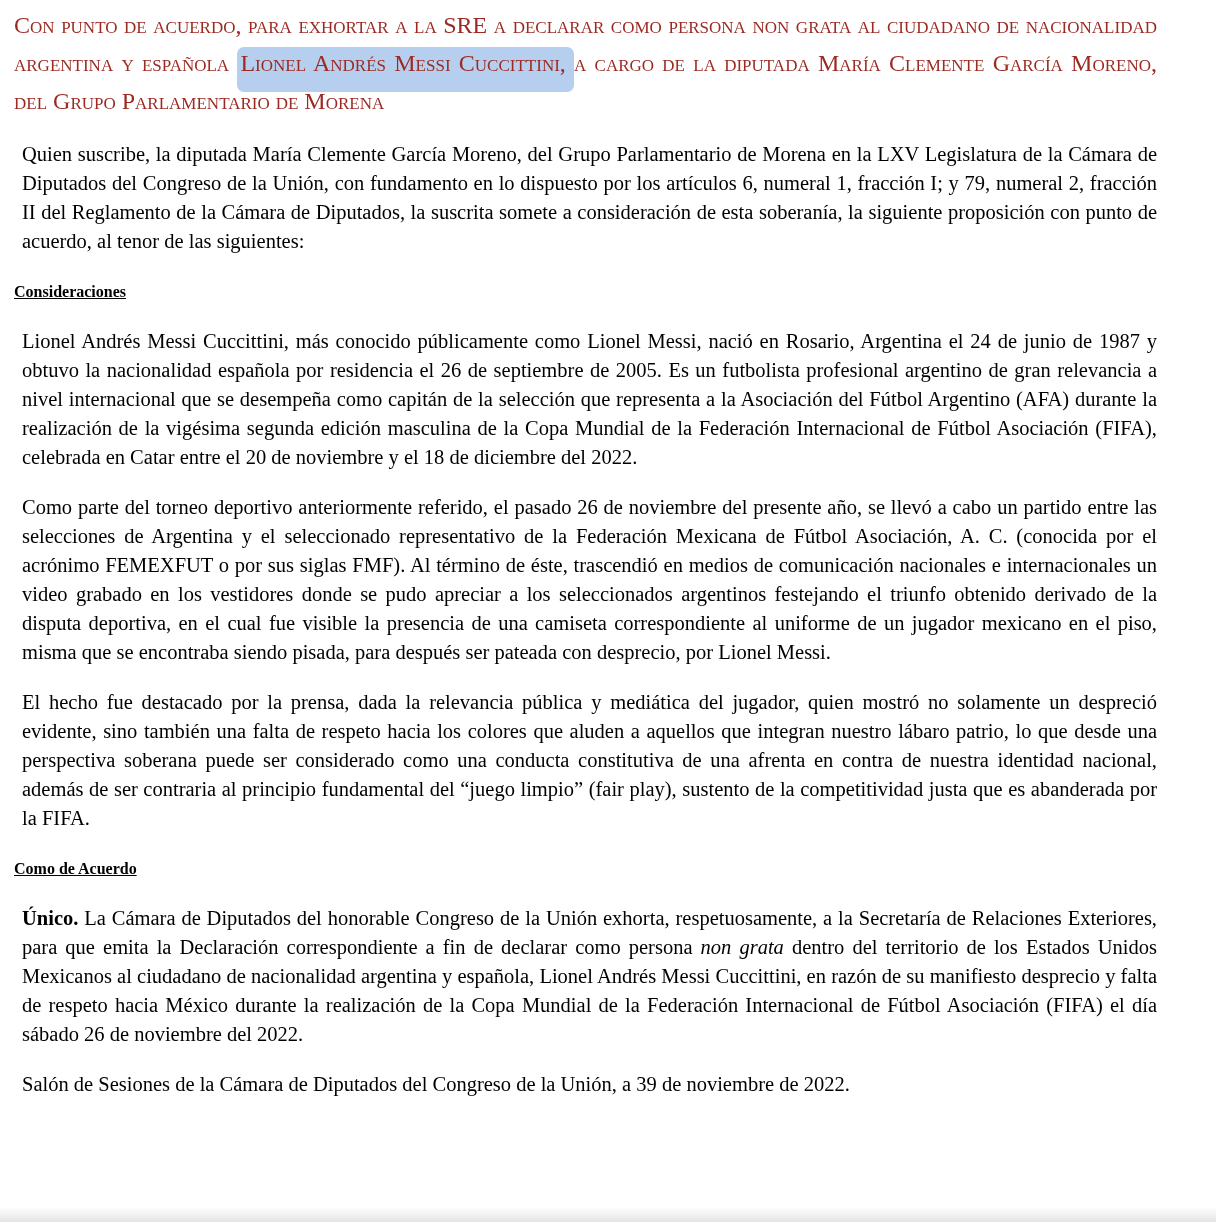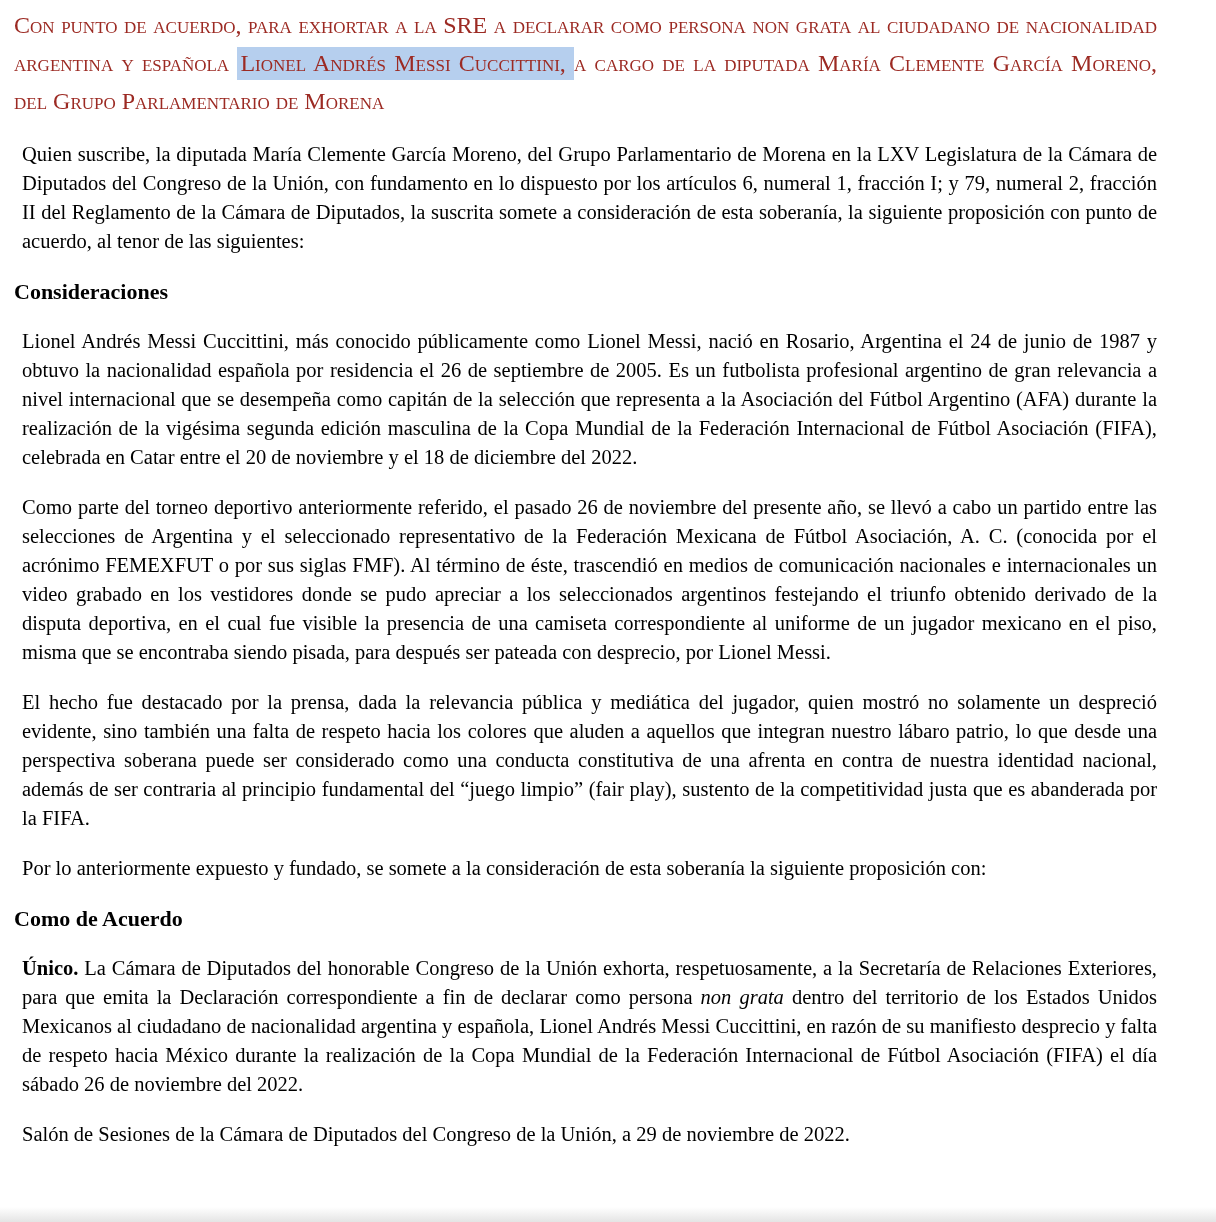--- a/index.html
+++ b/index.html
@@ -27,34 +27,36 @@
     font-size:24px;
     line-height:38px;
     font-variant:small-caps;
     color:var(--title);
     text-align:justify;
     margin:0 0 20px 0;
   }
   .sel{
     background:var(--selection);
     color:inherit;
-    padding:3px 0 4px 3px;
+    padding:3px 0 16px 3px;
+    border-radius:7px;
   }
   .body{
     font-size:20.5px;
     line-height:29px;
     text-align:justify;
     margin:0 0 21px 8px;
   }
   .heading{
-    font-size:22px;
+    font-size:16px;
     line-height:29px;
     font-weight:700;
     text-align:justify;
     margin:16px 0 21px 0;
+    text-decoration:underline;
   }
   .closing{
     margin-bottom:0;
   }
   .bottom-fade{
     position:absolute;
     left:0;right:0;bottom:0;
     height:15px;
     background:linear-gradient(180deg, rgba(228,228,228,0) 0%, #e4e4e4 100%);
   }
@@ -69,23 +71,22 @@
   <p class="body">Quien suscribe, la diputada María Clemente García Moreno, del Grupo Parlamentario de Morena en la LXV Legislatura de la Cámara de Diputados del Congreso de la Unión, con fundamento en lo dispuesto por los artículos 6, numeral 1, fracción I; y 79, numeral 2, fracción II del Reglamento de la Cámara de Diputados, la suscrita somete a consideración de esta soberanía, la siguiente proposición con punto de acuerdo, al tenor de las siguientes:</p>
 
   <h2 class="heading">Consideraciones</h2>
 
   <p class="body">Lionel Andrés Messi Cuccittini, más conocido públicamente como Lionel Messi, nació en Rosario, Argentina el 24 de junio de 1987 y obtuvo la nacionalidad española por residencia el 26 de septiembre de 2005. Es un futbolista profesional argentino de gran relevancia a nivel internacional que se desempeña como capitán de la selección que representa a la Asociación del Fútbol Argentino (AFA) durante la realización de la vigésima segunda edición masculina de la Copa Mundial de la Federación Internacional de Fútbol Asociación (FIFA), celebrada en Catar entre el 20 de noviembre y el 18 de diciembre del 2022.</p>
 
   <p class="body">Como parte del torneo deportivo anteriormente referido, el pasado 26 de noviembre del presente año, se llevó a cabo un partido entre las selecciones de Argentina y el seleccionado representativo de la Federación Mexicana de Fútbol Asociación, A. C. (conocida por el acrónimo FEMEXFUT o por sus siglas FMF). Al término de éste, trascendió en medios de comunicación nacionales e internacionales un video grabado en los vestidores donde se pudo apreciar a los seleccionados argentinos festejando el triunfo obtenido derivado de la disputa deportiva, en el cual fue visible la presencia de una camiseta correspondiente al uniforme de un jugador mexicano en el piso, misma que se encontraba siendo pisada, para después ser pateada con desprecio, por Lionel Messi.</p>
 
   <p class="body">El hecho fue destacado por la prensa, dada la relevancia pública y mediática del jugador, quien mostró no solamente un despreció evidente, sino también una falta de respeto hacia los colores que aluden a aquellos que integran nuestro lábaro patrio, lo que desde una perspectiva soberana puede ser considerado como una conducta constitutiva de una afrenta en contra de nuestra identidad nacional, además de ser contraria al principio fundamental del “juego limpio” (fair play), sustento de la competitividad justa que es abanderada por la FIFA.</p>
 
-  <p class="body">Por lo anteriormente expuesto y fundado, se somete a la consideración de esta soberanía la siguiente proposición con:</p>
 
   <h2 class="heading">Como de Acuerdo</h2>
 
   <p class="body"><strong>Único.</strong><span> La Cámara de Diputados del honorable Congreso de la Unión exhorta, respetuosamente, a la Secretaría de Relaciones Exteriores, para que emita la Declaración correspondiente a fin de declarar como persona </span><em>non grata</em><span> dentro del territorio de los Estados Unidos Mexicanos al ciudadano de nacionalidad argentina y española, Lionel Andrés Messi Cuccittini, en razón de su manifiesto desprecio y falta de respeto hacia México durante la realización de la Copa Mundial de la Federación Internacional de Fútbol Asociación (FIFA) el día sábado 26 de noviembre del 2022.</span></p>
 
-  <p class="body closing">Salón de Sesiones de la Cámara de Diputados del Congreso de la Unión, a 29 de noviembre de 2022.</p>
+  <p class="body closing">Salón de Sesiones de la Cámara de Diputados del Congreso de la Unión, a 39 de noviembre de 2022.</p>
 
 </main>
 
 <div class="bottom-fade"></div>
 
 </body></html>

